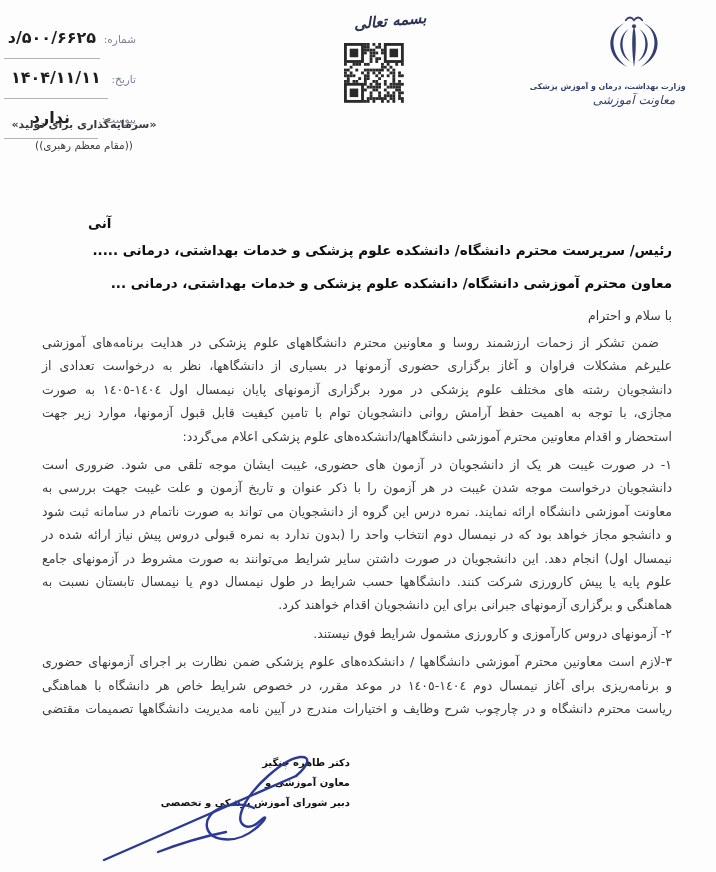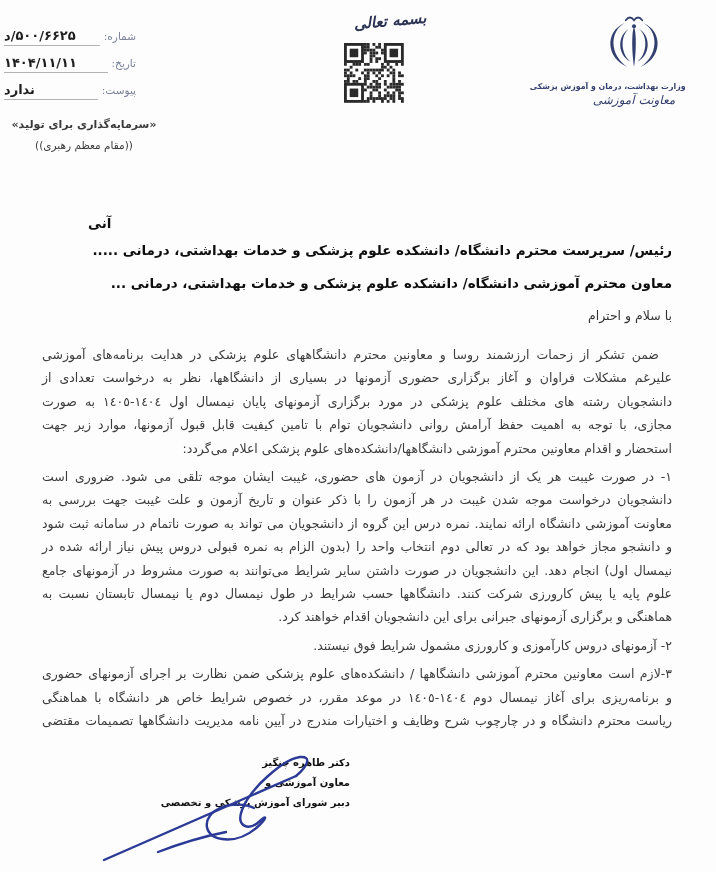--- a/index.html
+++ b/index.html
@@ -12,22 +12,22 @@
   html,body{background:#e9e9e9;}
   body{font-family:"DejaVu Sans",sans-serif;}
   .page{
     position:relative;width:716px;height:872px;background:#fdfdfd;
     overflow:hidden;direction:rtl;
   }
   
   .hfields{position:absolute;left:4px;top:28px;width:132px;direction:rtl;}
   .hrow{display:flex;direction:rtl;align-items:baseline;margin-bottom:9px;}
   .hrow .flabel{font-size:10.5px;color:var(--label-gray);white-space:nowrap;margin-left:4px;}
-  .hrow .fvalue{flex:1;font-size:13px;font-weight:bold;color:#1e1e1e;
-    border-bottom:1px solid #b3b3b3;padding-bottom:2px;text-align:left;white-space:nowrap;}
+  .hrow .fvalue{flex:1;font-size:16px;font-weight:bold;color:#1e1e1e;
+    border-bottom:1px solid #b3b3b3;padding-bottom:11px;text-align:center;white-space:nowrap;}
   
   .slogan{position:absolute;left:0;top:114px;width:168px;text-align:center;color:#3a3a3a;direction:rtl;}
   .slogan .s1{font-size:11px;font-weight:600;line-height:21px;}
   .slogan .s2{font-size:10.5px;line-height:21px;}
   
   .bismillah{position:absolute;left:342px;top:12px;width:96px;text-align:center;
     font-size:15px;font-weight:bold;font-style:italic;color:#2a3352;transform:rotate(-5deg);}
   
   .qr{position:absolute;left:344px;top:42px;width:60px;height:64px;}
   
@@ -37,21 +37,21 @@
   .department{font-size:12px;font-weight:normal;font-style:italic;margin-top:2px;}
   
   .priority{position:absolute;left:88px;top:215px;font-size:13.5px;font-weight:bold;color:#101010;}
   
   .recipients{position:absolute;right:44px;left:42px;top:234px;text-align:right;
     font-size:13.5px;font-weight:bold;color:#0e0e0e;line-height:33px;}
   
   .salutation{position:absolute;right:44px;top:308px;font-size:12.5px;color:#333;}
   
   .body{position:absolute;right:44px;width:630px;top:331px;font-size:12.5px;
-    color:var(--body-text);line-height:23.4px;direction:rtl;margin-top:12px;}
+    color:var(--body-text);line-height:23.4px;direction:rtl;}
   .para{margin-bottom:5px;}
   .bline{text-align:justify;text-align-last:justify;white-space:normal;}
   .bline.last{text-align-last:right;}
   .bline.indent{padding-right:13px;}
   
   .sig-block{position:absolute;left:100px;top:753px;width:250px;text-align:right;
     font-size:10px;font-weight:bold;color:#101010;line-height:20px;z-index:2;}
   .sig-scribble{position:absolute;left:98px;top:746px;z-index:3;pointer-events:none;}
 </style>
 </head>
@@ -269,21 +269,21 @@
         <div class="bline indent">ضمن تشکر از زحمات ارزشمند روسا و معاونین محترم دانشگاههای علوم پزشکی در هدایت برنامه‌های آموزشی</div>
         <div class="bline">علیرغم مشکلات فراوان و آغاز برگزاری حضوری آزمونها در بسیاری از دانشگاهها، نظر به درخواست تعدادی از</div>
         <div class="bline">دانشجویان رشته های مختلف علوم پزشکی در مورد برگزاری آزمونهای پایان نیمسال اول ١٤٠٤-١٤٠٥ به صورت</div>
         <div class="bline">مجازی، با توجه به اهمیت حفظ آرامش روانی دانشجویان توام با تامین کیفیت قابل قبول آزمونها، موارد زیر جهت</div>
         <div class="bline last">استحضار و اقدام معاونین محترم آموزشی دانشگاهها/دانشکده‌های علوم پزشکی اعلام می‌گردد:</div>
       </div>
       <div class="para">
         <div class="bline">۱- در صورت غیبت هر یک از دانشجویان در آزمون های حضوری، غیبت ایشان موجه تلقی می شود. ضروری است</div>
         <div class="bline">دانشجویان درخواست موجه شدن غیبت در هر آزمون را با ذکر عنوان و تاریخ آزمون و علت غیبت جهت بررسی به</div>
         <div class="bline">معاونت آموزشی دانشگاه ارائه نمایند. نمره درس این گروه از دانشجویان می تواند به صورت ناتمام در سامانه ثبت شود</div>
-        <div class="bline">و دانشجو مجاز خواهد بود که در تعالی دوم انتخاب واحد را (بدون الزام به نمره قبولی دروس پیش نیاز ارائه شده در</div>
+        <div class="bline">و دانشجو مجاز خواهد بود که در نیمسال دوم انتخاب واحد را (بدون ندارد به نمره قبولی دروس پیش نیاز ارائه شده در</div>
         <div class="bline">نیمسال اول) انجام دهد. این دانشجویان در صورت داشتن سایر شرایط می‌توانند به صورت مشروط در آزمونهای جامع</div>
         <div class="bline">علوم پایه یا پیش کارورزی شرکت کنند. دانشگاهها حسب شرایط در طول نیمسال دوم یا نیمسال تابستان نسبت به</div>
         <div class="bline last">هماهنگی و برگزاری آزمونهای جبرانی برای این دانشجویان اقدام خواهند کرد.</div>
       </div>
       <div class="para">
         <div class="bline last">۲- آزمونهای دروس کارآموزی و کارورزی مشمول شرایط فوق نیستند.</div>
       </div>
       <div class="para">
         <div class="bline">۳-لازم است معاونین محترم آموزشی دانشگاهها / دانشکده‌های علوم پزشکی ضمن نظارت بر اجرای آزمونهای حضوری</div>
         <div class="bline">و برنامه‌ریزی برای آغاز نیمسال دوم ١٤٠٤-١٤٠٥ در موعد مقرر، در خصوص شرایط خاص هر دانشگاه با هماهنگی</div>

